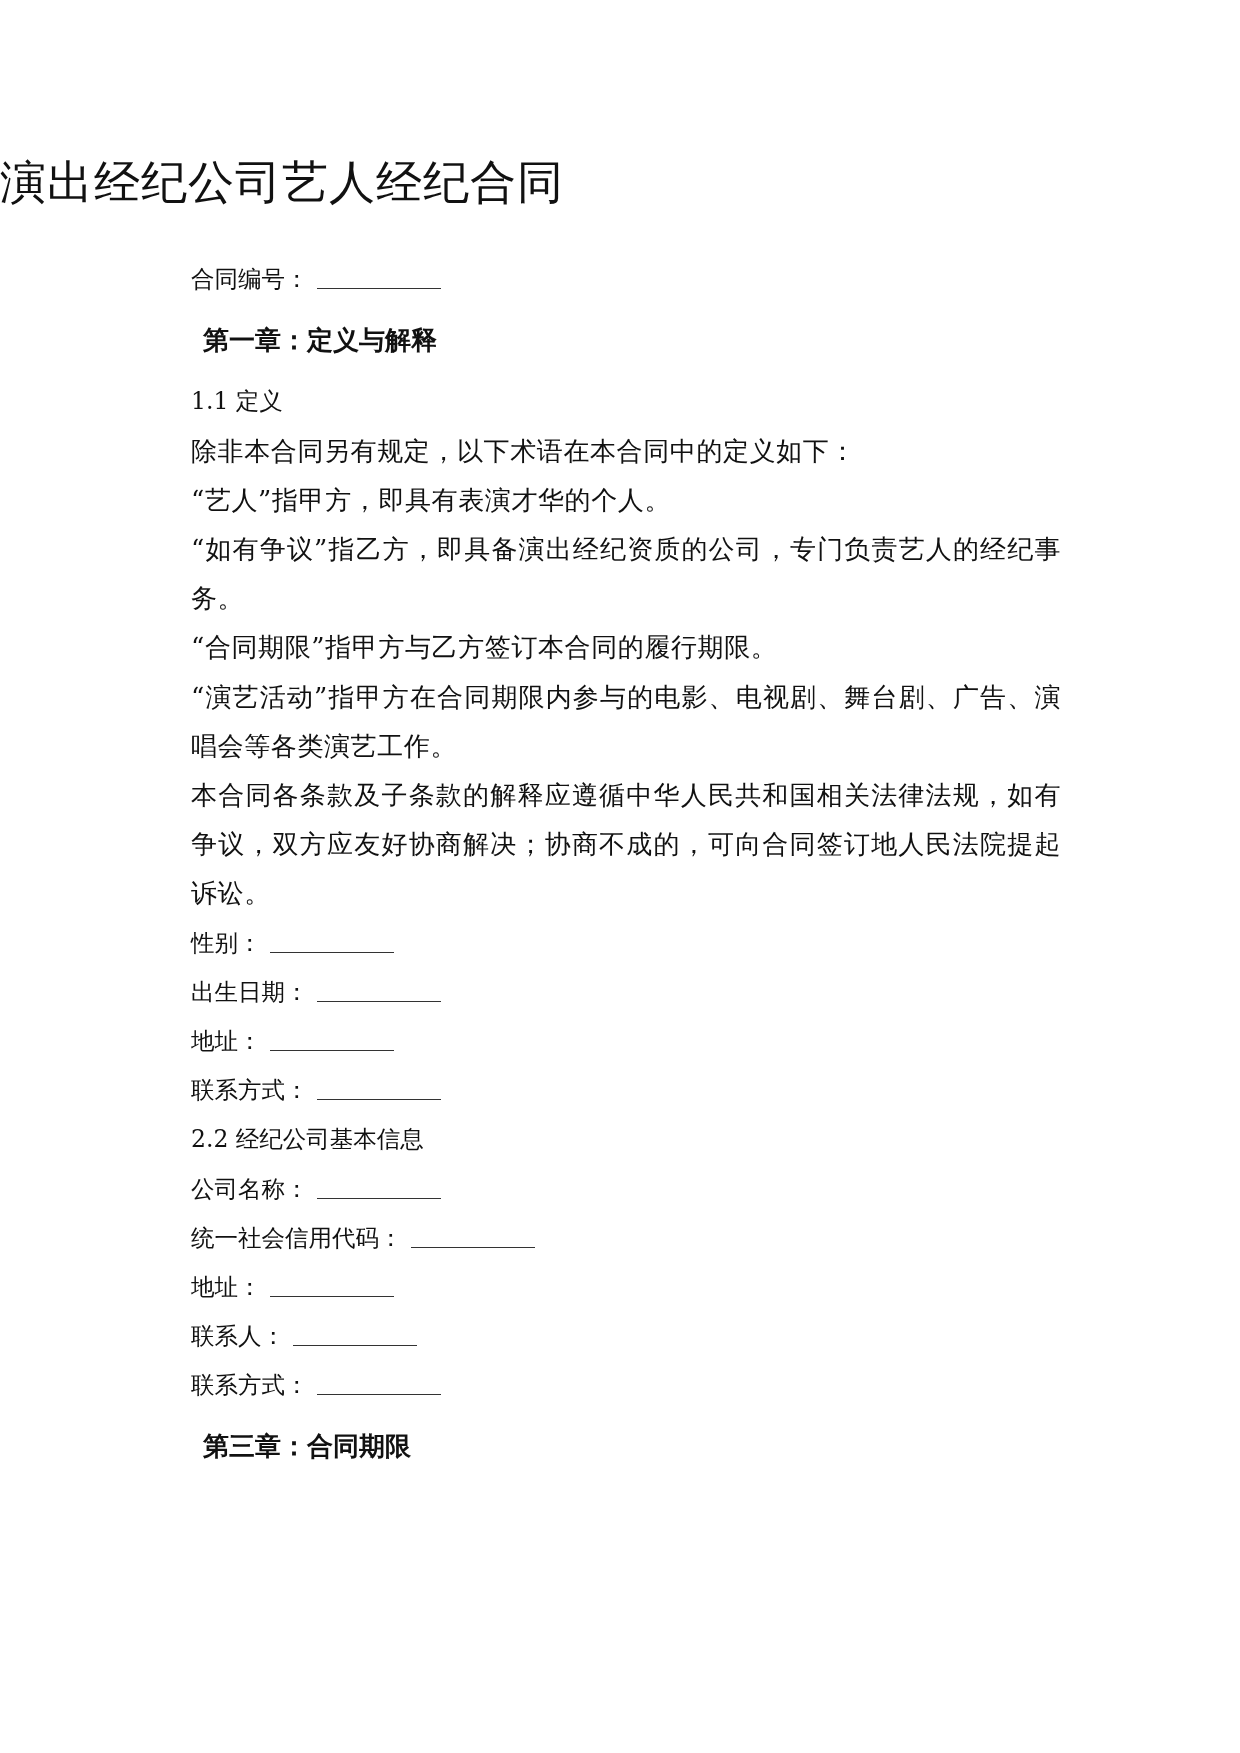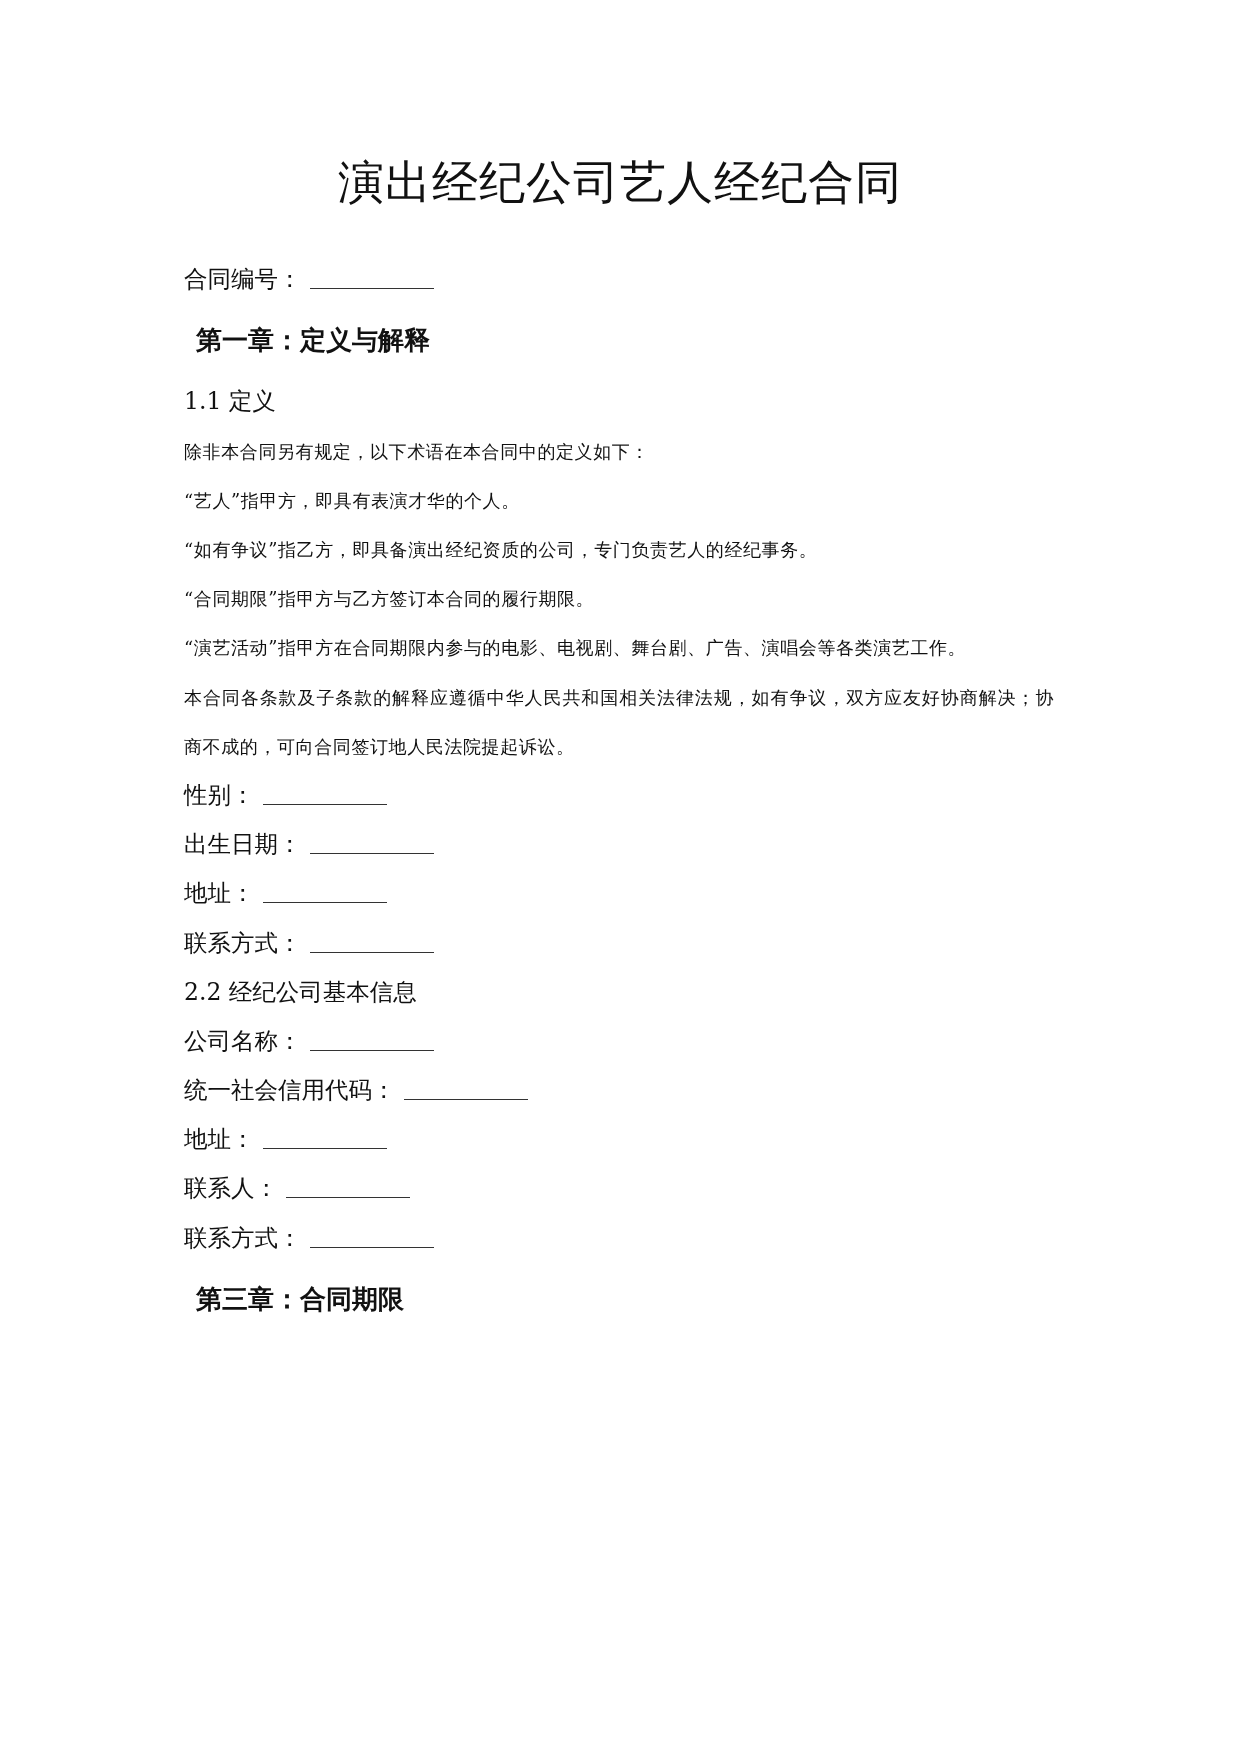--- a/index.html
+++ b/index.html
@@ -20,42 +20,41 @@
     left: 0;
     top: 0;
     width: 1240px;
     height: 1753px;
   }
   .title {
     position: absolute;
     left: 0;
     width: 1240px;
     top: 152px;
-    text-align: center;
     font-size: 46px;
     line-height: 60px;
     font-weight: normal;
     letter-spacing: 1px;
     margin: 0;
   }
   .body-block {
     position: absolute;
-    left: 184px;
+    left: 191px;
     top: 255px;
     width: 870px;
   }
   .line {
     font-size: 23.5px;
     line-height: 49.2px;
     height: 49.2px;
     white-space: nowrap;
     margin: 0;
   }
   .para {
-    font-size: 18px;
+    font-size: 26px;
     line-height: 49.2px;
     margin: 0;
     letter-spacing: 0.6px;
     text-align: justify;
   }
   .chapter {
     font-family: Liberation Serif, serif;
     font-weight: bold;
     font-size: 26px;
     line-height: 49.2px;

